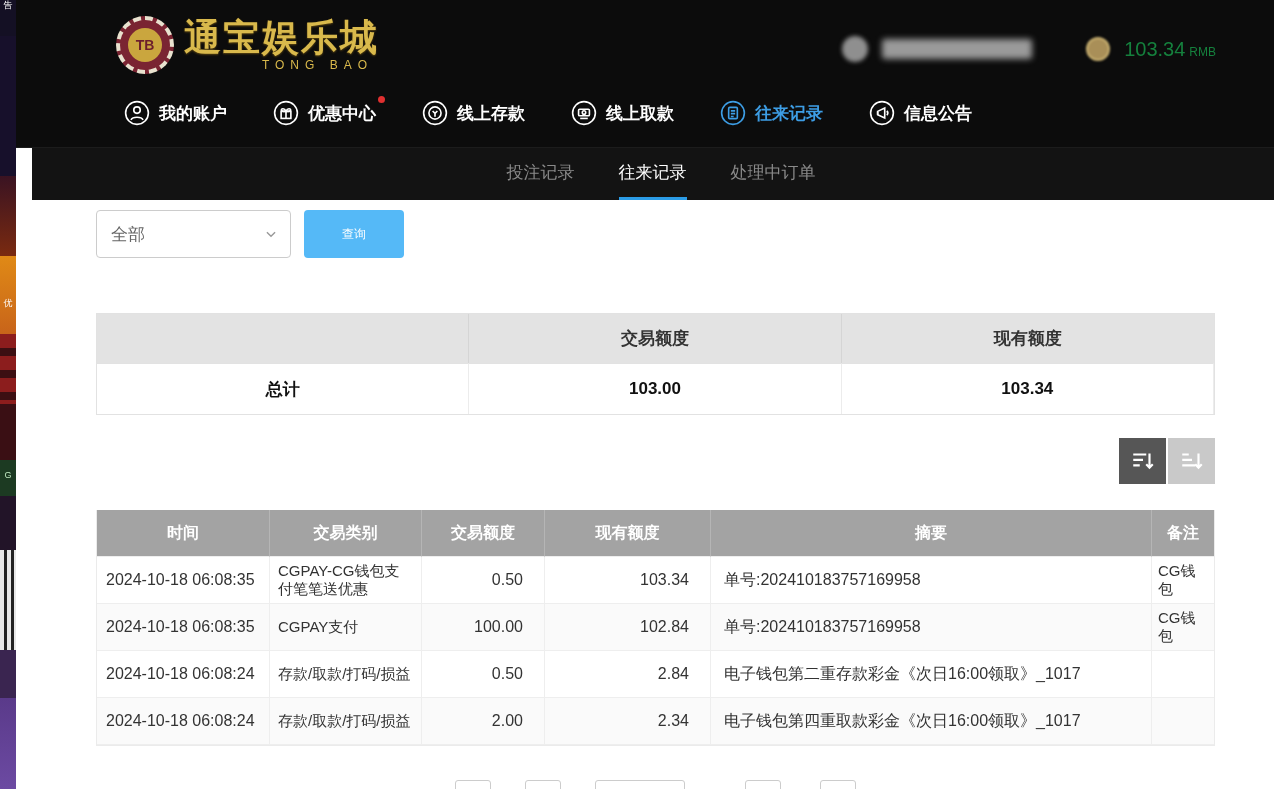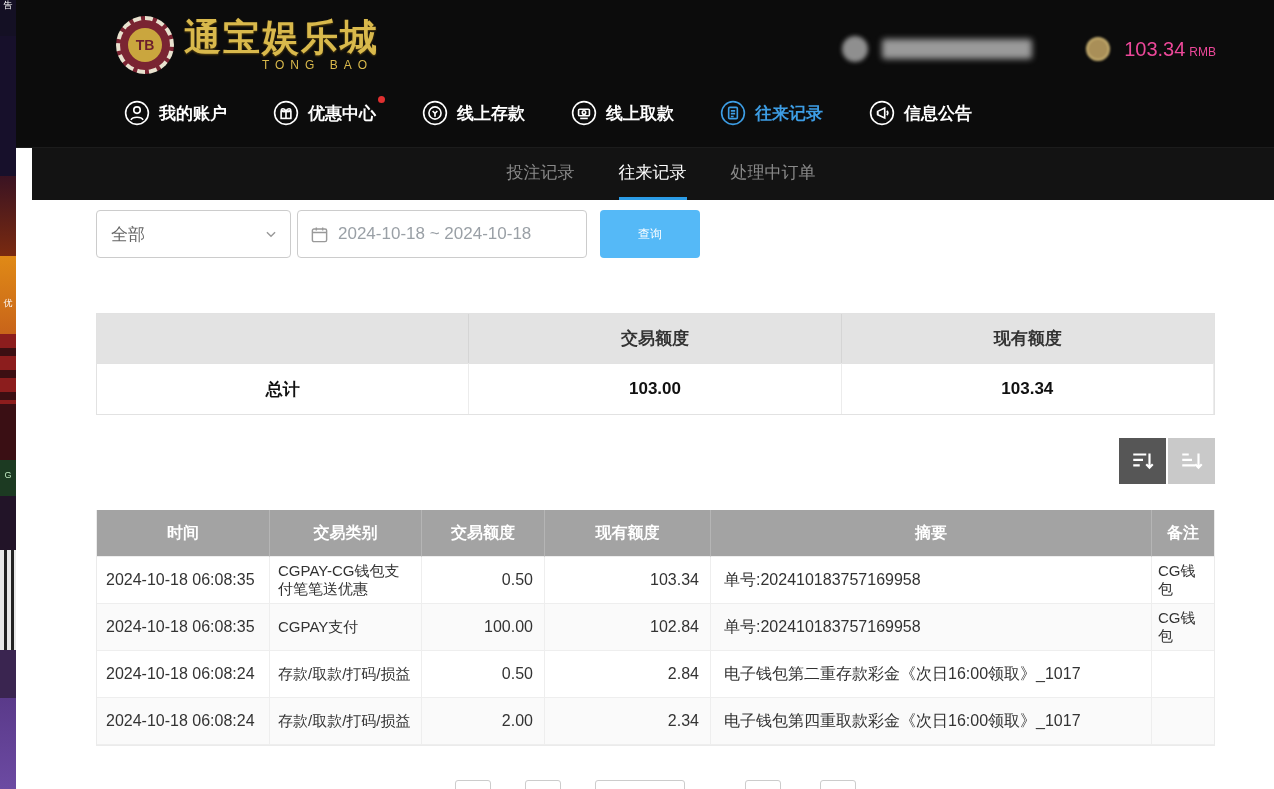--- a/index.html
+++ b/index.html
@@ -20,21 +20,21 @@
   .logo { position:absolute; left:100px; top:16px; display:flex; align-items:center; gap:10px; }
   .chip { width:58px; height:58px; border-radius:50%; background:#7a2432; border:4px dashed #e9e2cf; display:flex; align-items:center; justify-content:center; }
   .chip-inner { width:34px; height:34px; border-radius:50%; background:#caa63e; color:#6d1f2c; font-weight:bold; font-size:14px; display:flex; align-items:center; justify-content:center; }
   .logo-text { display:flex; flex-direction:column; align-items:flex-start; }
   .logo-cn { font-size:37px; font-weight:bold; color:#d9b94c; letter-spacing:2px; text-shadow:0 1px 2px #5a4410; line-height:40px; }
   .logo-en { font-size:12px; color:#d9b94c; letter-spacing:6px; align-self:flex-end; margin-right:6px; }
   .user-area { position:absolute; right:58px; top:36px; display:flex; align-items:center; gap:14px; }
   .censor-avatar { width:26px; height:26px; border-radius:50%; background:#8f8f8f; filter:blur(2px); }
   .censor-name { width:150px; height:20px; border-radius:3px; background:#9a9a9a; filter:blur(3px); }
   .coin { width:24px; height:24px; border-radius:50%; background:#a98f58; border:2px solid #c8b070; filter:blur(1px); margin-left:40px; }
-  .balance { color:#ec4899; font-size:20px; }
+  .balance { color:#15803d; font-size:20px; }
   .balance .cur { font-size:12px; margin-left:4px; }
 
   
   .mainnav { position:absolute; left:0; top:100px; width:100%; height:48px; background:#0c0c0c; display:flex; align-items:flex-start; padding-left:108px; gap:46px; border-bottom:1px solid #1c1c1c; }
   .nav-item { display:flex; align-items:center; gap:9px; color:#fff; font-size:17px; font-weight:bold; cursor:pointer; position:relative; }
   .nav-item.active { color:#3d9de4; }
   .nav-item svg { display:block; }
   .nav-dot { position:absolute; right:-9px; top:-4px; width:7px; height:7px; border-radius:50%; background:#e03030; }
 
   
@@ -73,21 +73,21 @@
   
   .dtable { position:absolute; left:80px; top:310px; width:1119px; border:1px solid #ebebeb; border-top:none; }
   .drow { display:grid; grid-template-columns:173px 152px 123px 166px 441px 62px; }
   .dhead { background:#a3a3a3; }
   .dhead .dcell { color:#fff; font-weight:bold; font-size:16px; justify-content:center; border-right:1px solid #b5b5b5; height:47px; }
   .dcell { display:flex; align-items:center; font-size:16px; color:#333; height:47px; padding:2px 8px; border-right:1px solid #eee; border-bottom:1px solid #eee; overflow:hidden; }
   .dcell:last-child { border-right:none; }
   .drow.striped .dcell { background:#fafafa; }
   .c-time { padding-left:9px; }
   .c-type { font-size:15px; line-height:18px; }
-  .c-amount, .c-balance { justify-content:flex-end; padding-right:11px; }
+  .c-amount, .c-balance { justify-content:flex-end; padding-right:21px; }
   .c-summary { padding-left:13px; }
   .c-remark { font-size:15px; line-height:18px; padding:2px 4px 2px 6px; }
 
   
   .pag { position:absolute; top:580px; height:30px; background:#fff; border:1px solid #ccc; border-radius:3px; }
 </style>
 </head>
 <body>
 
 <div class="app">
@@ -191,27 +191,20 @@
 
     <div class="content">
 
       <div class="filter-row">
         <div class="select-box">
           <span>全部</span>
           <svg width="14" height="14" viewBox="0 0 24 24" fill="none" stroke="#999" stroke-width="2.4">
               <path d="M5 9l7 7 7-7"></path>
             </svg>
         </div>
-        <div class="date-box">
-          <svg width="19" height="19" viewBox="0 0 24 24" fill="none" stroke="#999" stroke-width="1.8">
-              <rect x="3" y="5" width="18" height="16" rx="2"></rect>
-              <path d="M3 9.5h18M8 3v4M16 3v4"></path>
-            </svg>
-          <span>2024-10-18 ~ 2024-10-18</span>
-        </div>
         <button class="search-btn">查询</button>
       </div>
 
       <div class="summary">
         <div class="sum-row sum-head">
           <div class="sum-cell"></div>
           <div class="sum-cell">交易额度</div>
           <div class="sum-cell">现有额度</div>
         </div>
         <div class="sum-row sum-body">

